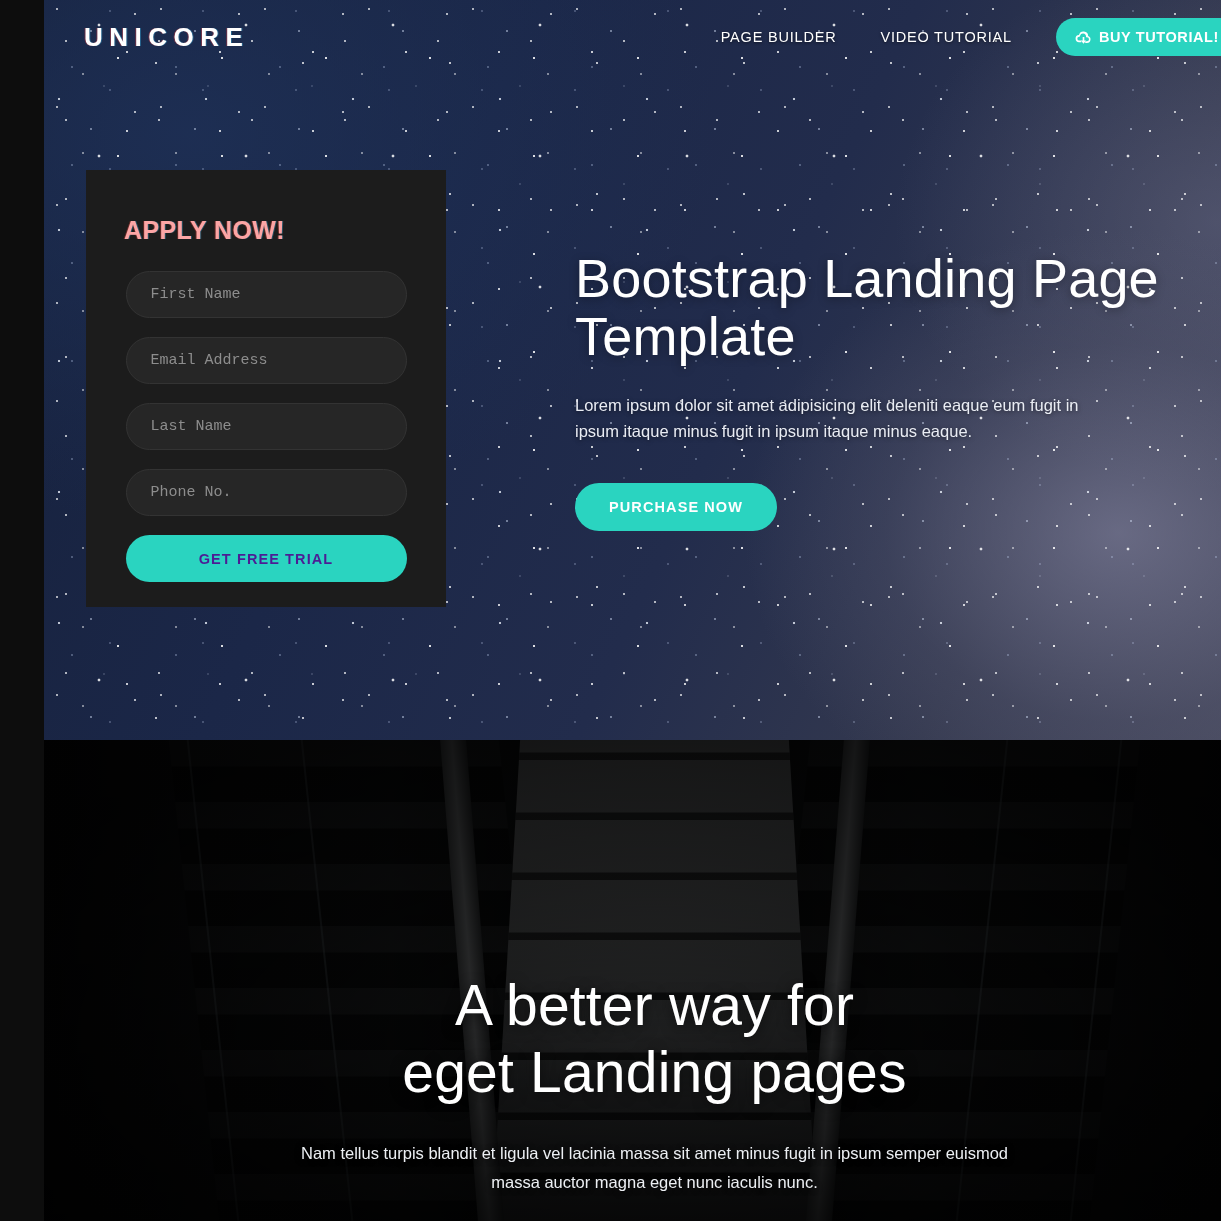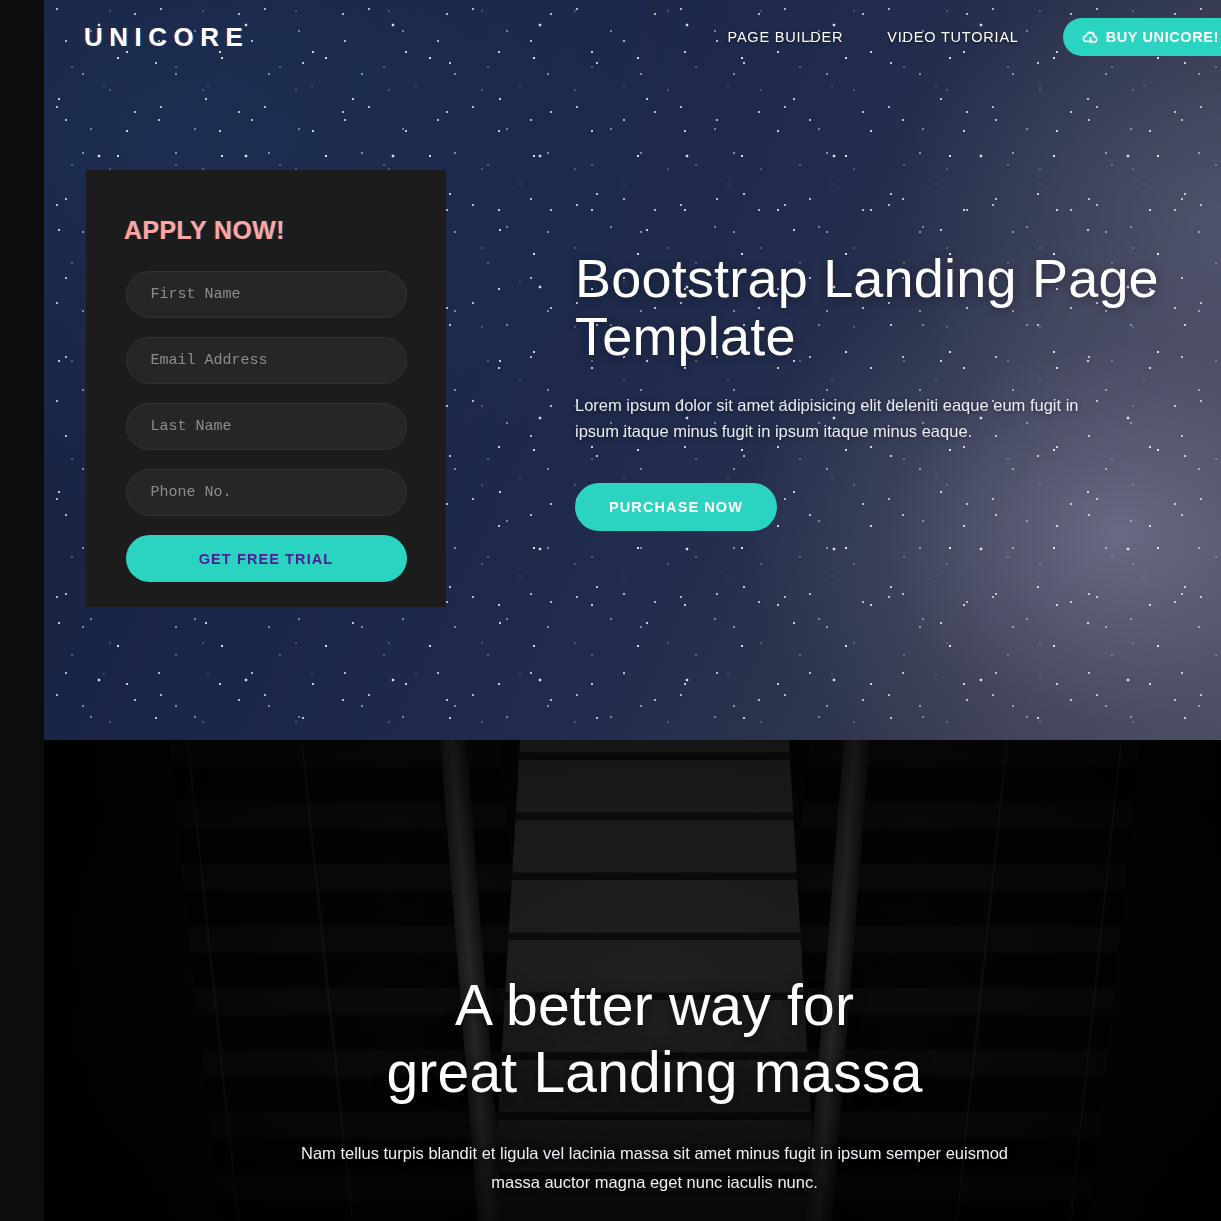--- a/index.html
+++ b/index.html
@@ -300,21 +300,21 @@
 
       <div class="nav-right">
         <a class="nav-link" href="#">PAGE BUILDER</a>
         <a class="nav-link" href="#">VIDEO TUTORIAL</a>
 
         <button class="buy-btn">
           <svg class="cloud-ico" viewBox="0 0 20 18">
             <path fill="#ffffff" d="M15.6 7.1A5.6 5.6 0 0 0 4.6 6 4.3 4.3 0 0 0 5 14.6h2.4v-2H5a2.3 2.3 0 0 1-.2-4.6l.9-.1.2-.9a3.6 3.6 0 0 1 7.1.8v1h1.2a2.4 2.4 0 0 1 0 4.8h-2.1v2h2.1a4.4 4.4 0 0 0 1.4-8.5z"></path>
             <path fill="#ffffff" d="M9 8.4h2v4.1h2.1L10 16.4 6.9 12.5H9z"></path>
           </svg>
-          <span>BUY UNICORE!</span>
+          <span>BUY TUTORIAL!</span>
         </button>
       </div>
     </nav>
 
     <div class="apply-card">
       <div class="apply-title">APPLY NOW!</div>
 
       <input class="field" type="text" placeholder="First Name" style="">
       <input class="field" type="email" placeholder="Email Address" style="">
       <input class="field" type="text" placeholder="Last Name" style="">
@@ -344,19 +344,19 @@
         <div class="esc-center-steps"></div>
       </div>
       <div class="rail l"></div>
       <div class="rail r"></div>
       <div class="esc-veil"></div>
     </div>
 
     <div class="feature-copy">
       <h2 class="feature-title">
         <span>A better way for</span><br>
-        <span>great Landing massa</span>
+        <span>eget Landing pages</span>
       </h2>
       <p class="feature-sub">Nam tellus turpis blandit et ligula vel lacinia massa sit amet minus fugit in ipsum semper euismod massa auctor magna eget nunc iaculis nunc.</p>
     </div>
   </section>
 
 </div>
 
 </body></html>

